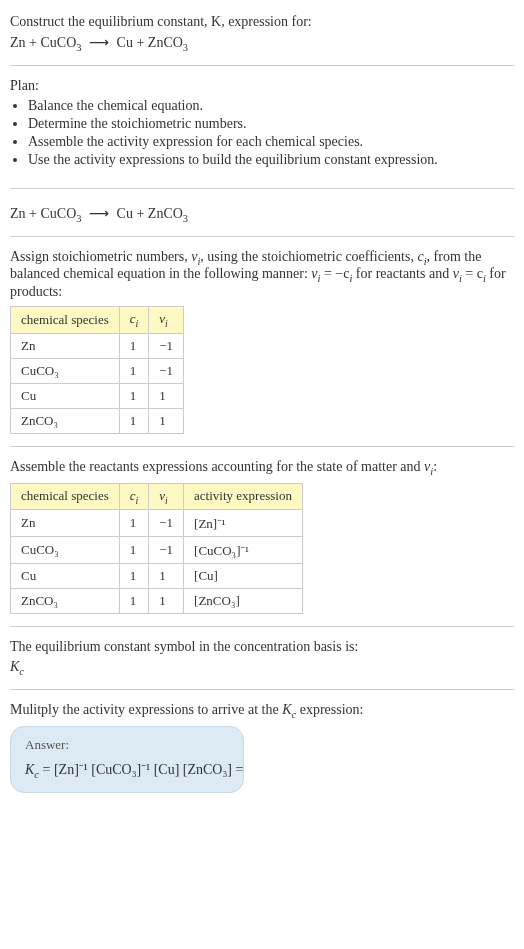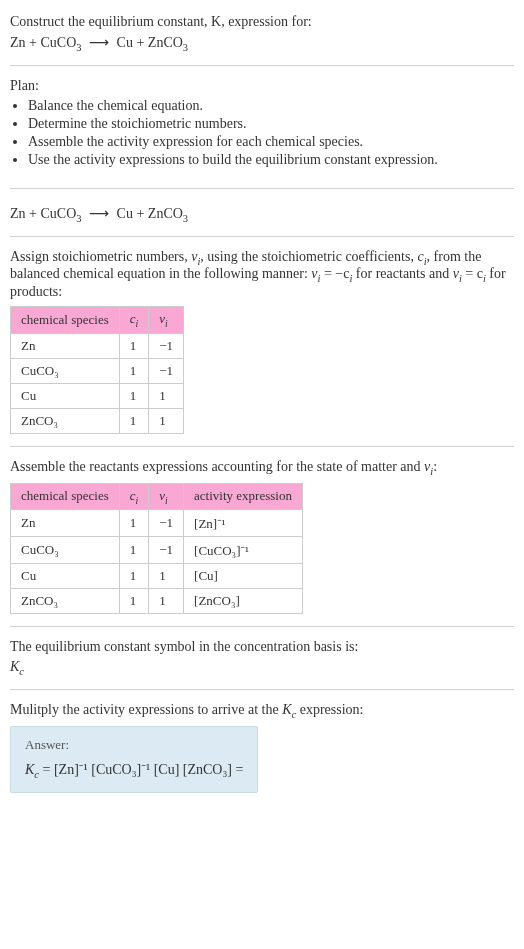--- a/index.html
+++ b/index.html
@@ -34,28 +34,28 @@
   }
   table.data th, table.data td {
     border: 1px solid #ccc;
     padding: 4px 10px;
     text-align: left;
     background: #fff;
   }
   table.data th {
     font-weight: normal;
     color: #333;
-    background: #f9a8d4;
+    background: #fef9c3;
     margin-top: 12px;
   }
   .answer-box {
     background: #dceaf3;
     border: 1px solid #c7dae8;
-    border-radius: 2px;
-    padding: 10px 14px 12px 14px;
+    border-radius: 14px;
+    padding: 10px 0 12px 14px;
     margin-top: 6px;
     display: inline-block;
   }
   .answer-label {
     font-size: 13px;
     color: #555;
     margin-bottom: 6px;
   }
   .frac {
     display: inline-block;

